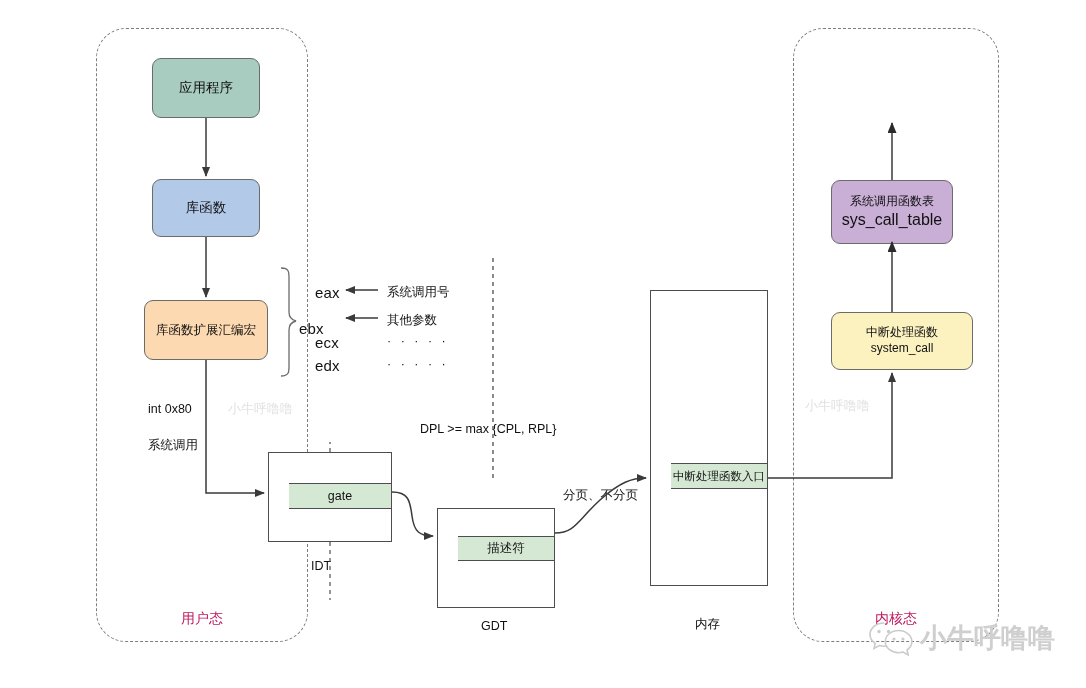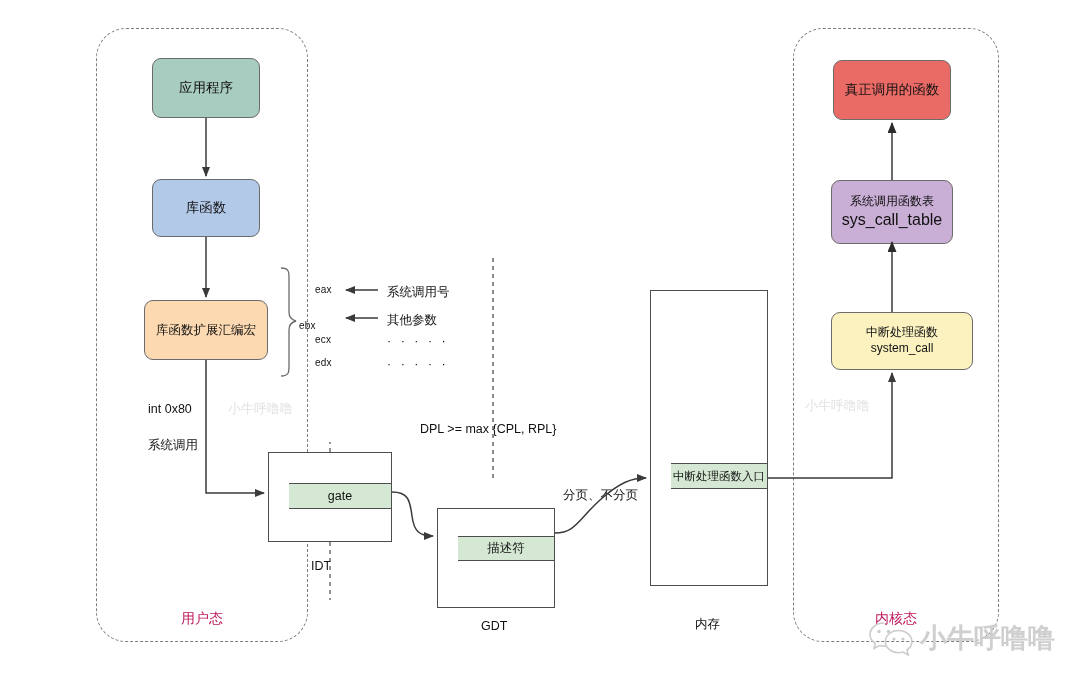--- a/index.html
+++ b/index.html
@@ -74,21 +74,21 @@
     margin-left: 20px;
   }
 
   
   .txt {
     position: absolute;
     font-size: 12.5px;
     color: #111;
     white-space: nowrap;
   }
-  .txt.reg { font-size: 10px; letter-spacing: .2px; }
+  .txt.reg { font-size: 15px; letter-spacing: .2px; }
   .txt.dots { letter-spacing: 3px; font-size: 12.5px; }
 
   
   .wm {
     position: absolute;
     font-size: 13px;
     color: #e2e2e2;
     white-space: nowrap;
     pointer-events: none;
   }
@@ -173,23 +173,20 @@
 
   <div class="table-box" style="left:650px; top:290px; width:118px; height:296px;">
     <div class="trow" style="height:172px;"></div>
     <div class="trow filled" style="height:26px;">
       <span style="font-size:11.5px;">中断处理函数入口</span>
     </div>
     <div class="trow" style="flex:1;"></div>
   </div>
   <div class="txt" style="left:695px; top:616px;">内存</div>
 
-  <div class="node" style="left:833px; top:60px; width:118px; height:60px; background:#ea6b66;">
-    <span>真正调用的函数</span>
-  </div>
 
   <div class="node" style="left:831px; top:180px; width:122px; height:64px; background:#c9aed6;">
     <span style="font-size:12px;">系统调用函数表</span>
     <span class="l2" style="font-size:16px;">sys_call_table</span>
   </div>
 
   <div class="node" style="left:831px; top:312px; width:142px; height:58px; background:#fbf2c0;">
     <span style="font-size:12px;">中断处理函数</span>
     <span class="l2" style="font-size:12px;">system_call</span>
   </div>

